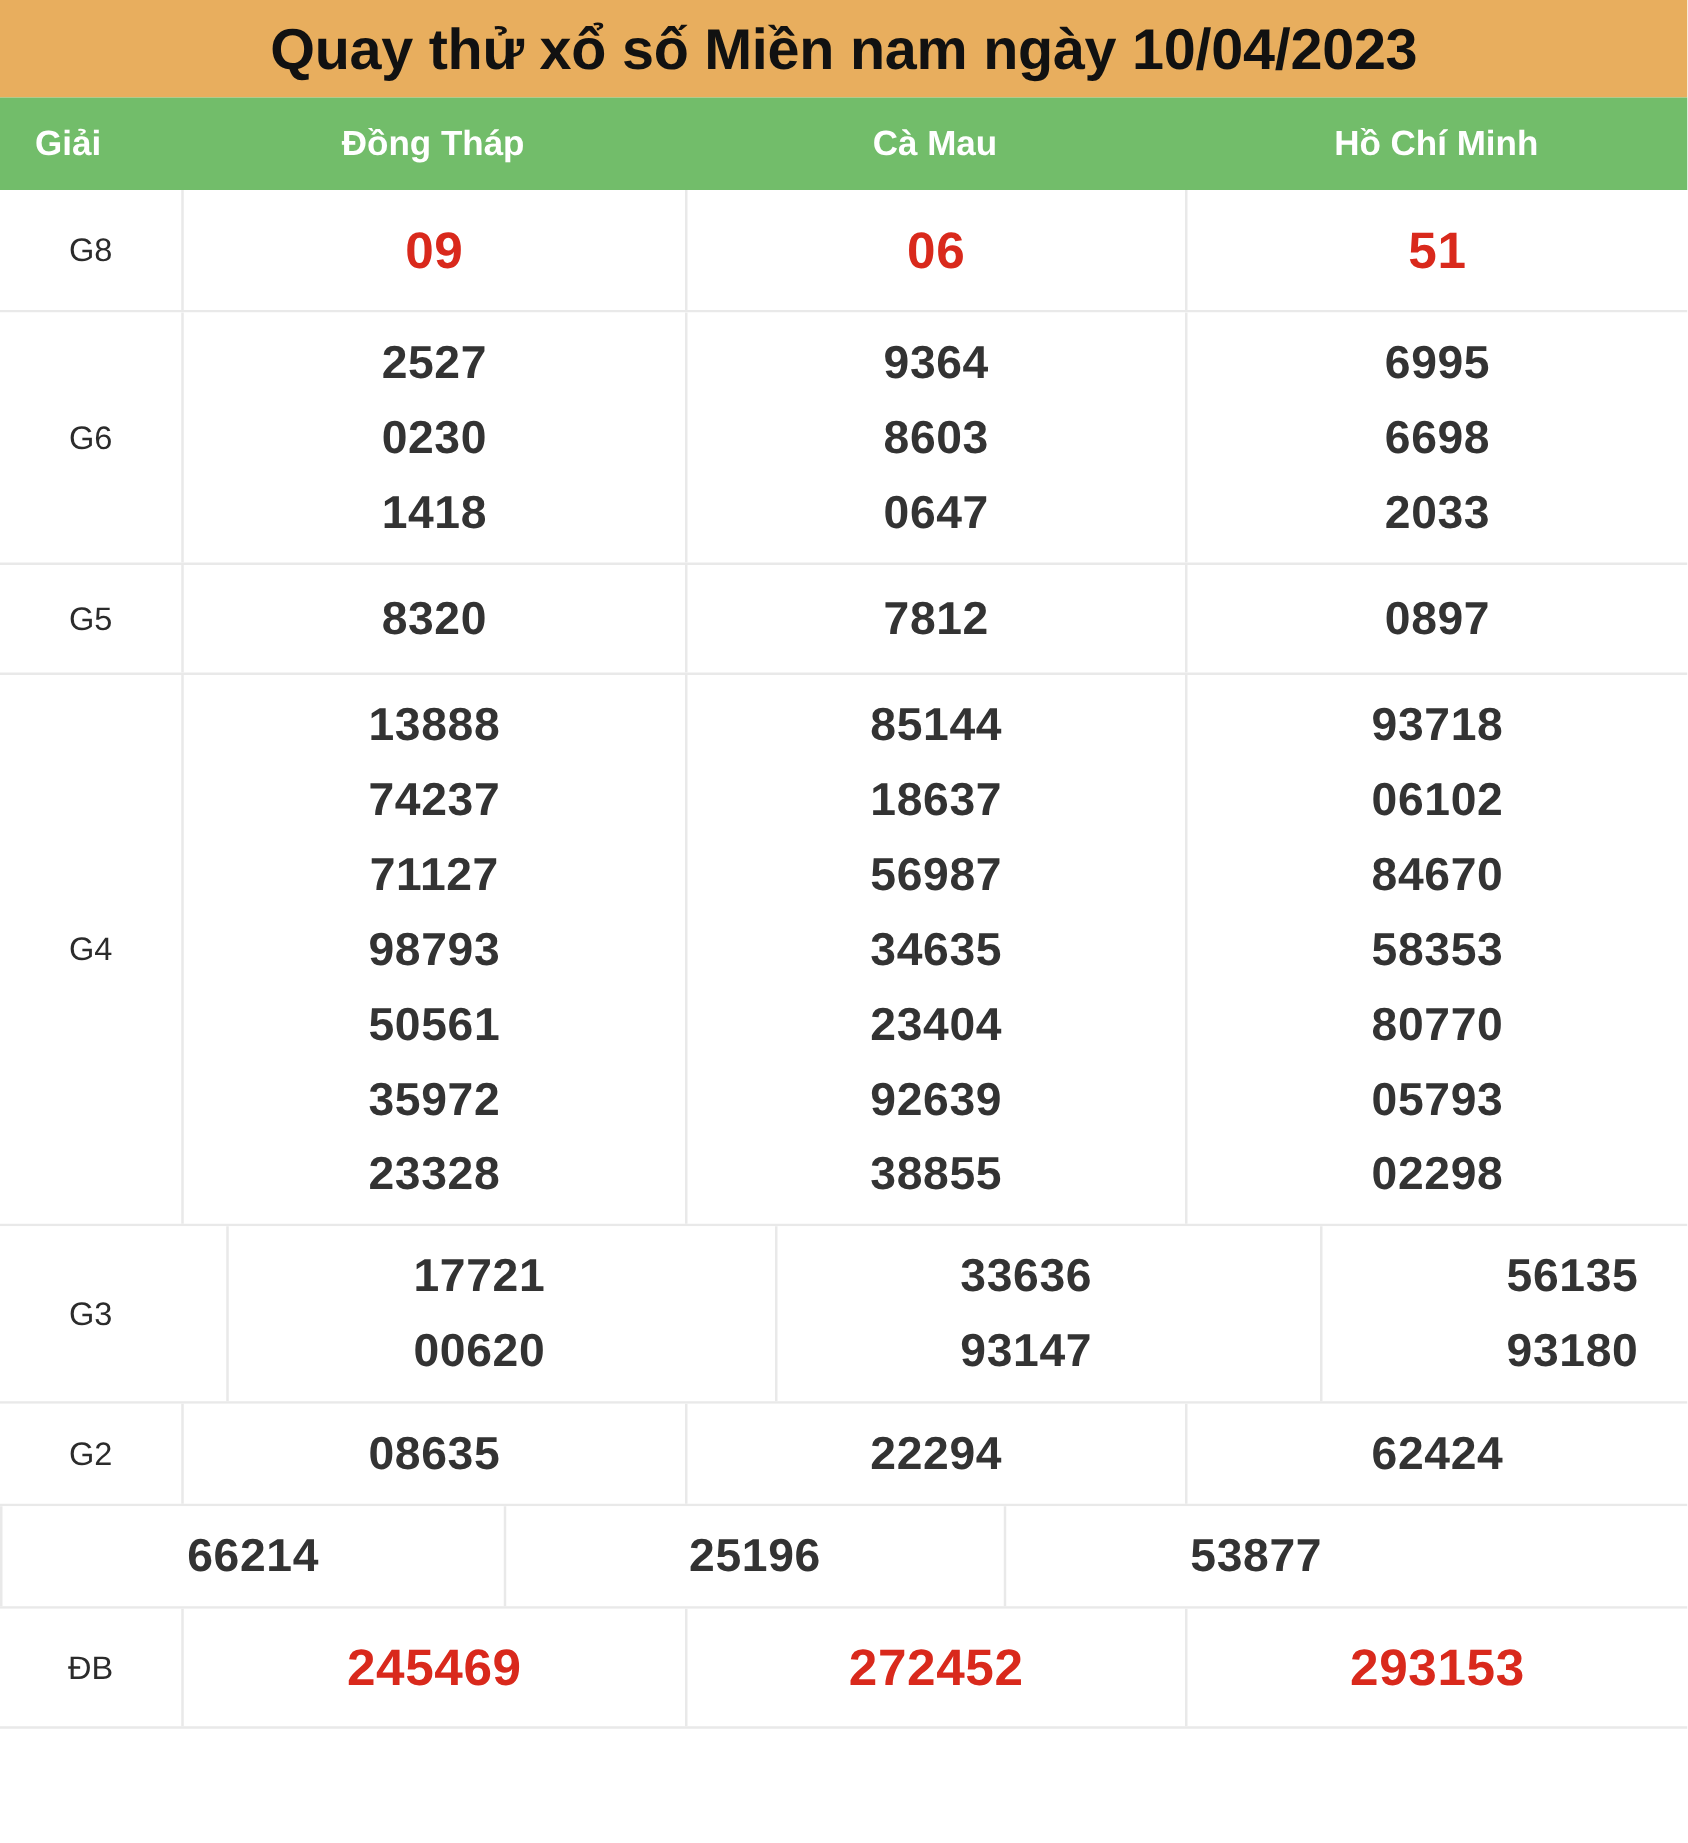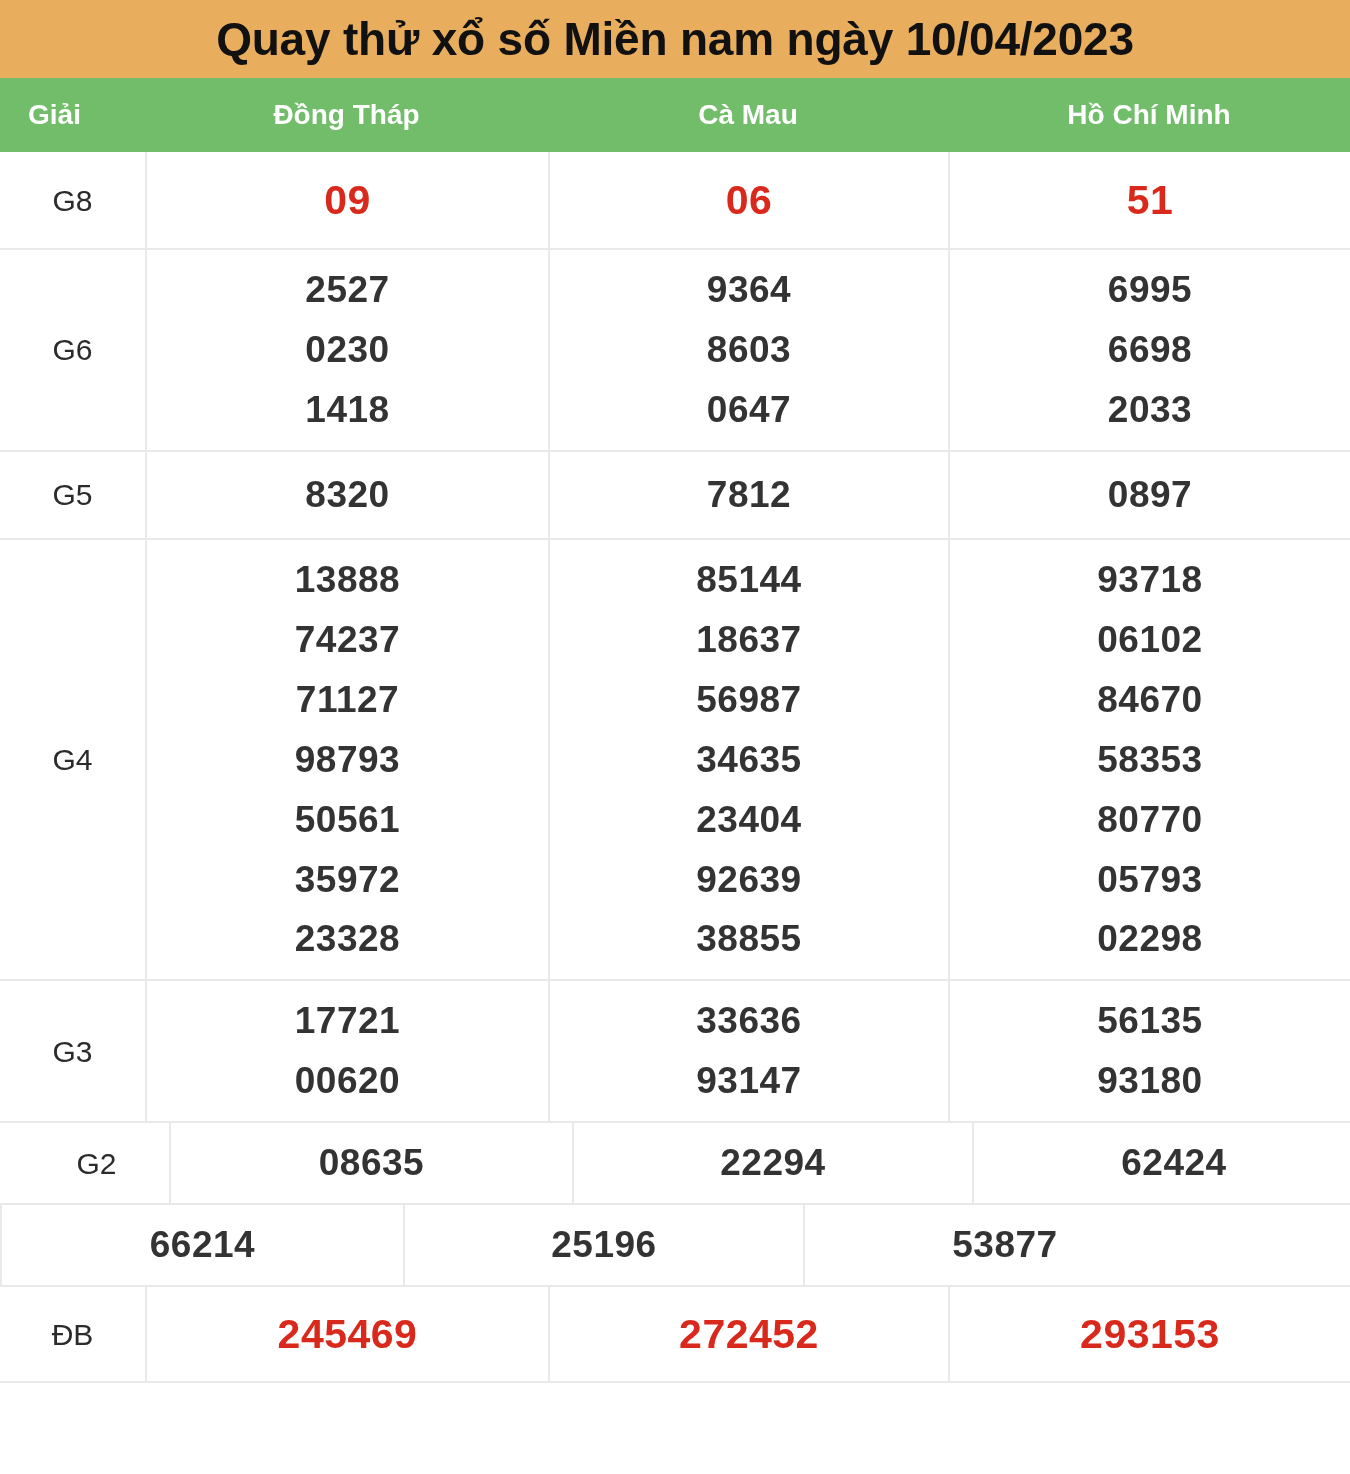--- a/index.html
+++ b/index.html
@@ -81,21 +81,21 @@
     align-items: center;
     justify-content: center;
     border-left: 2px solid #e9e9e9;
     padding: 10px 0;
   }
   .prize-row .cell.prize-col {
     border-left: none;
   }
 
   .prize-label {
-    font-size: 30px;
+    font-size: 26px;
     font-weight: normal;
     color: #2b2b2b;
     line-height: 1.1;
   }
 
   .num {
     font-size: 37px;
     font-weight: bold;
     color: #333333;
     line-height: 1.62;
@@ -113,22 +113,22 @@
   .prize-row.g8 .num {
     font-size: 41px;
   }
 
   
   .row-h-g8 { min-height: 98px; }
   .row-h-g7 { min-height: 90px; }
   .row-h-g6 { min-height: 182px; }
   .row-h-g5 { min-height: 88px; }
   .row-h-g4 { min-height: 424px; }
-  .row-h-g3 { min-height: 120px; }
-  .row-h-g2 { min-height: 82px; padding-left: 24px; }
+  .row-h-g3 { min-height: 120px; gap: 36px; }
+  .row-h-g2 { min-height: 82px; }
   .row-h-g1 { min-height: 82px; }
   .row-h-db { min-height: 96px; }
 </style>
 </head>
 <body>
 
 <div class="lottery-board">
 
   <div class="title-bar">
     <div class="title-text">Quay thử xổ số Miền nam ngày 10/04/2023</div>

